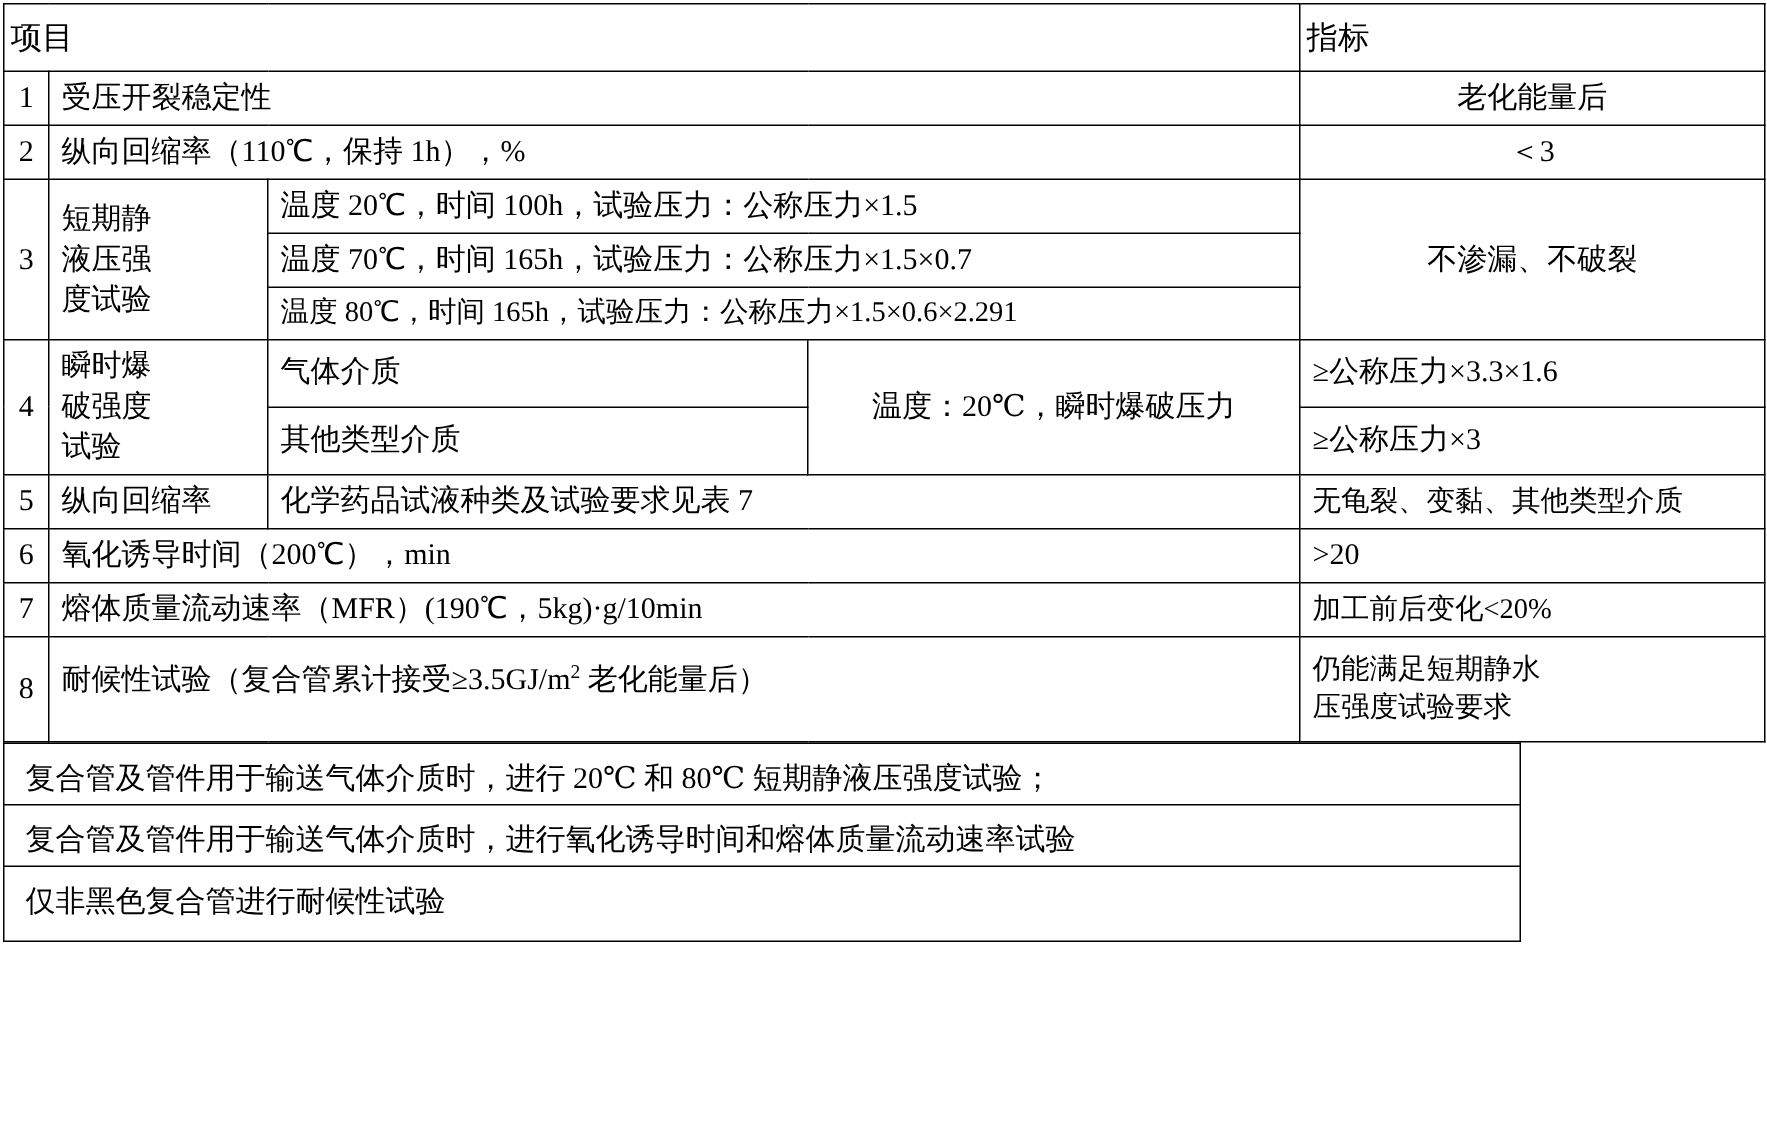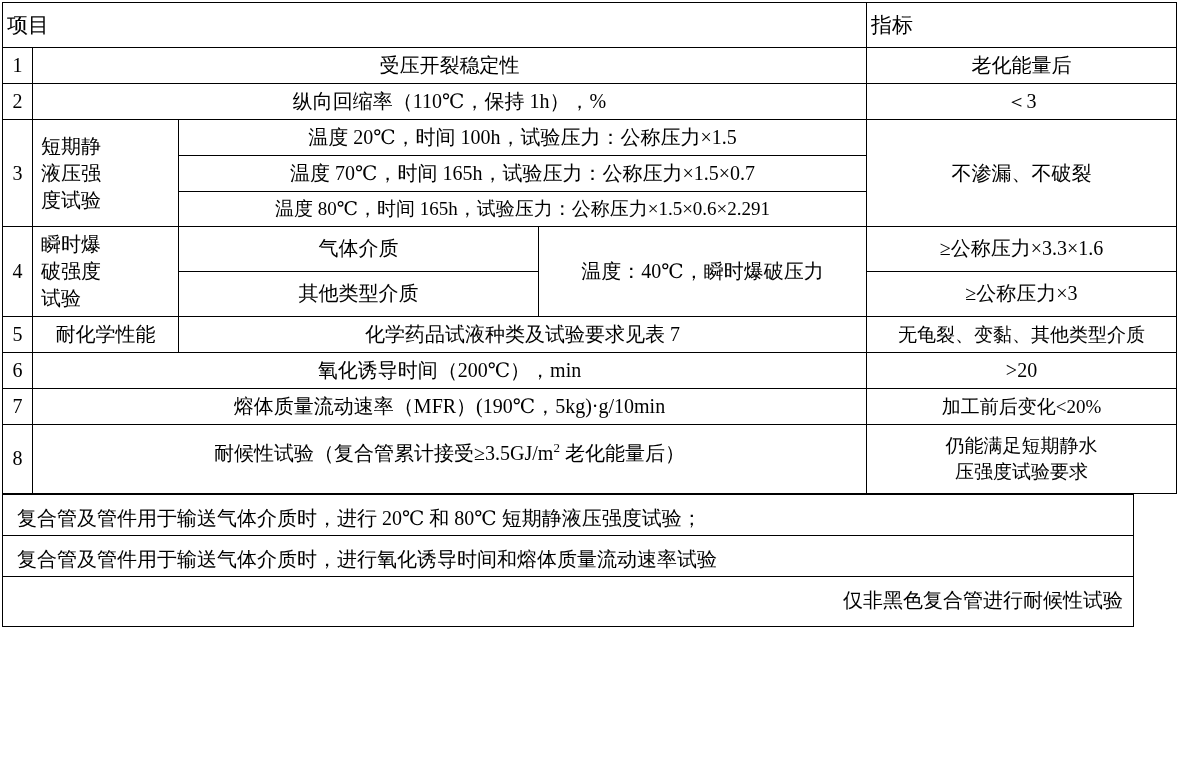--- a/index.html
+++ b/index.html
@@ -14,42 +14,42 @@
   .page {
     width: 1178px;
     height: 760px;
     position: relative;
     box-sizing: border-box;
     background: #fff;
   }
   table.spec {
     border-collapse: collapse;
     table-layout: fixed;
-    width: 1132px;
+    width: 1012px;
     margin: 2px;
     font-size: 20px;
   }
   table.spec td {
     border: 1.6px solid #000;
     padding: 4px 8px;
     vertical-align: middle;
     line-height: 1.35;
   }
   .c-idx {
     width: 30px;
     text-align: center;
     padding: 4px 2px !important;
   }
   .hdr {
     text-align: left;
     font-size: 21px;
     padding: 8px 4px !important;
   }
   .center { text-align: center; }
-  .left { text-align: center; }
+  .left { text-align: left; font-family: Liberation Serif, serif; }
   .sub-label {
     width: 132px;
     line-height: 1.55;
   }
   .small { font-size: 19px; }
   .notes td {
     border-left: 1.6px solid #000;
     border-right: 1.6px solid #000;
     border-top: none;
     border-bottom: none;
@@ -111,31 +111,31 @@
       </tr>
 
       <tr>
         <td class="c-idx" rowspan="2">4</td>
         <td class="sub-label" rowspan="2">
           <div>瞬时爆</div>
           <div>破强度</div>
           <div>试验</div>
         </td>
         <td class="left">气体介质</td>
-        <td class="center" rowspan="2">温度：40℃，瞬时爆破压力</td>
+        <td class="center" rowspan="2">温度：20℃，瞬时爆破压力</td>
         <td class="left">≥公称压力×3.3×1.6</td>
       </tr>
       <tr>
         <td class="left">其他类型介质</td>
         <td class="left">≥公称压力×3</td>
       </tr>
 
       <tr>
         <td class="c-idx">5</td>
-        <td class="left">耐化学性能</td>
+        <td class="left">纵向回缩率</td>
         <td colspan="2" class="left">化学药品试液种类及试验要求见表 7</td>
         <td class="left small">无龟裂、变黏、其他类型介质</td>
       </tr>
 
       <tr>
         <td class="c-idx">6</td>
         <td colspan="3" class="left">氧化诱导时间（200℃），min</td>
         <td class="left">&gt;20</td>
       </tr>
 
@@ -160,18 +160,18 @@
 
   <table class="spec notes" style="margin-top:-2px;">
     <tbody>
       <tr>
         <td class="note-line">复合管及管件用于输送气体介质时，进行 20℃ 和 80℃ 短期静液压强度试验；</td>
       </tr>
       <tr>
         <td class="note-line" style="padding-top:10px !important;">复合管及管件用于输送气体介质时，进行氧化诱导时间和熔体质量流动速率试验</td>
       </tr>
       <tr>
-        <td class="note-line" style="padding-top:10px !important;text-align:right;">仅非黑色复合管进行耐候性试验</td>
+        <td class="note-line" style="padding-top:10px !important;">仅非黑色复合管进行耐候性试验</td>
       </tr>
     </tbody>
   </table>
 
 </div>
 
 </body></html>

